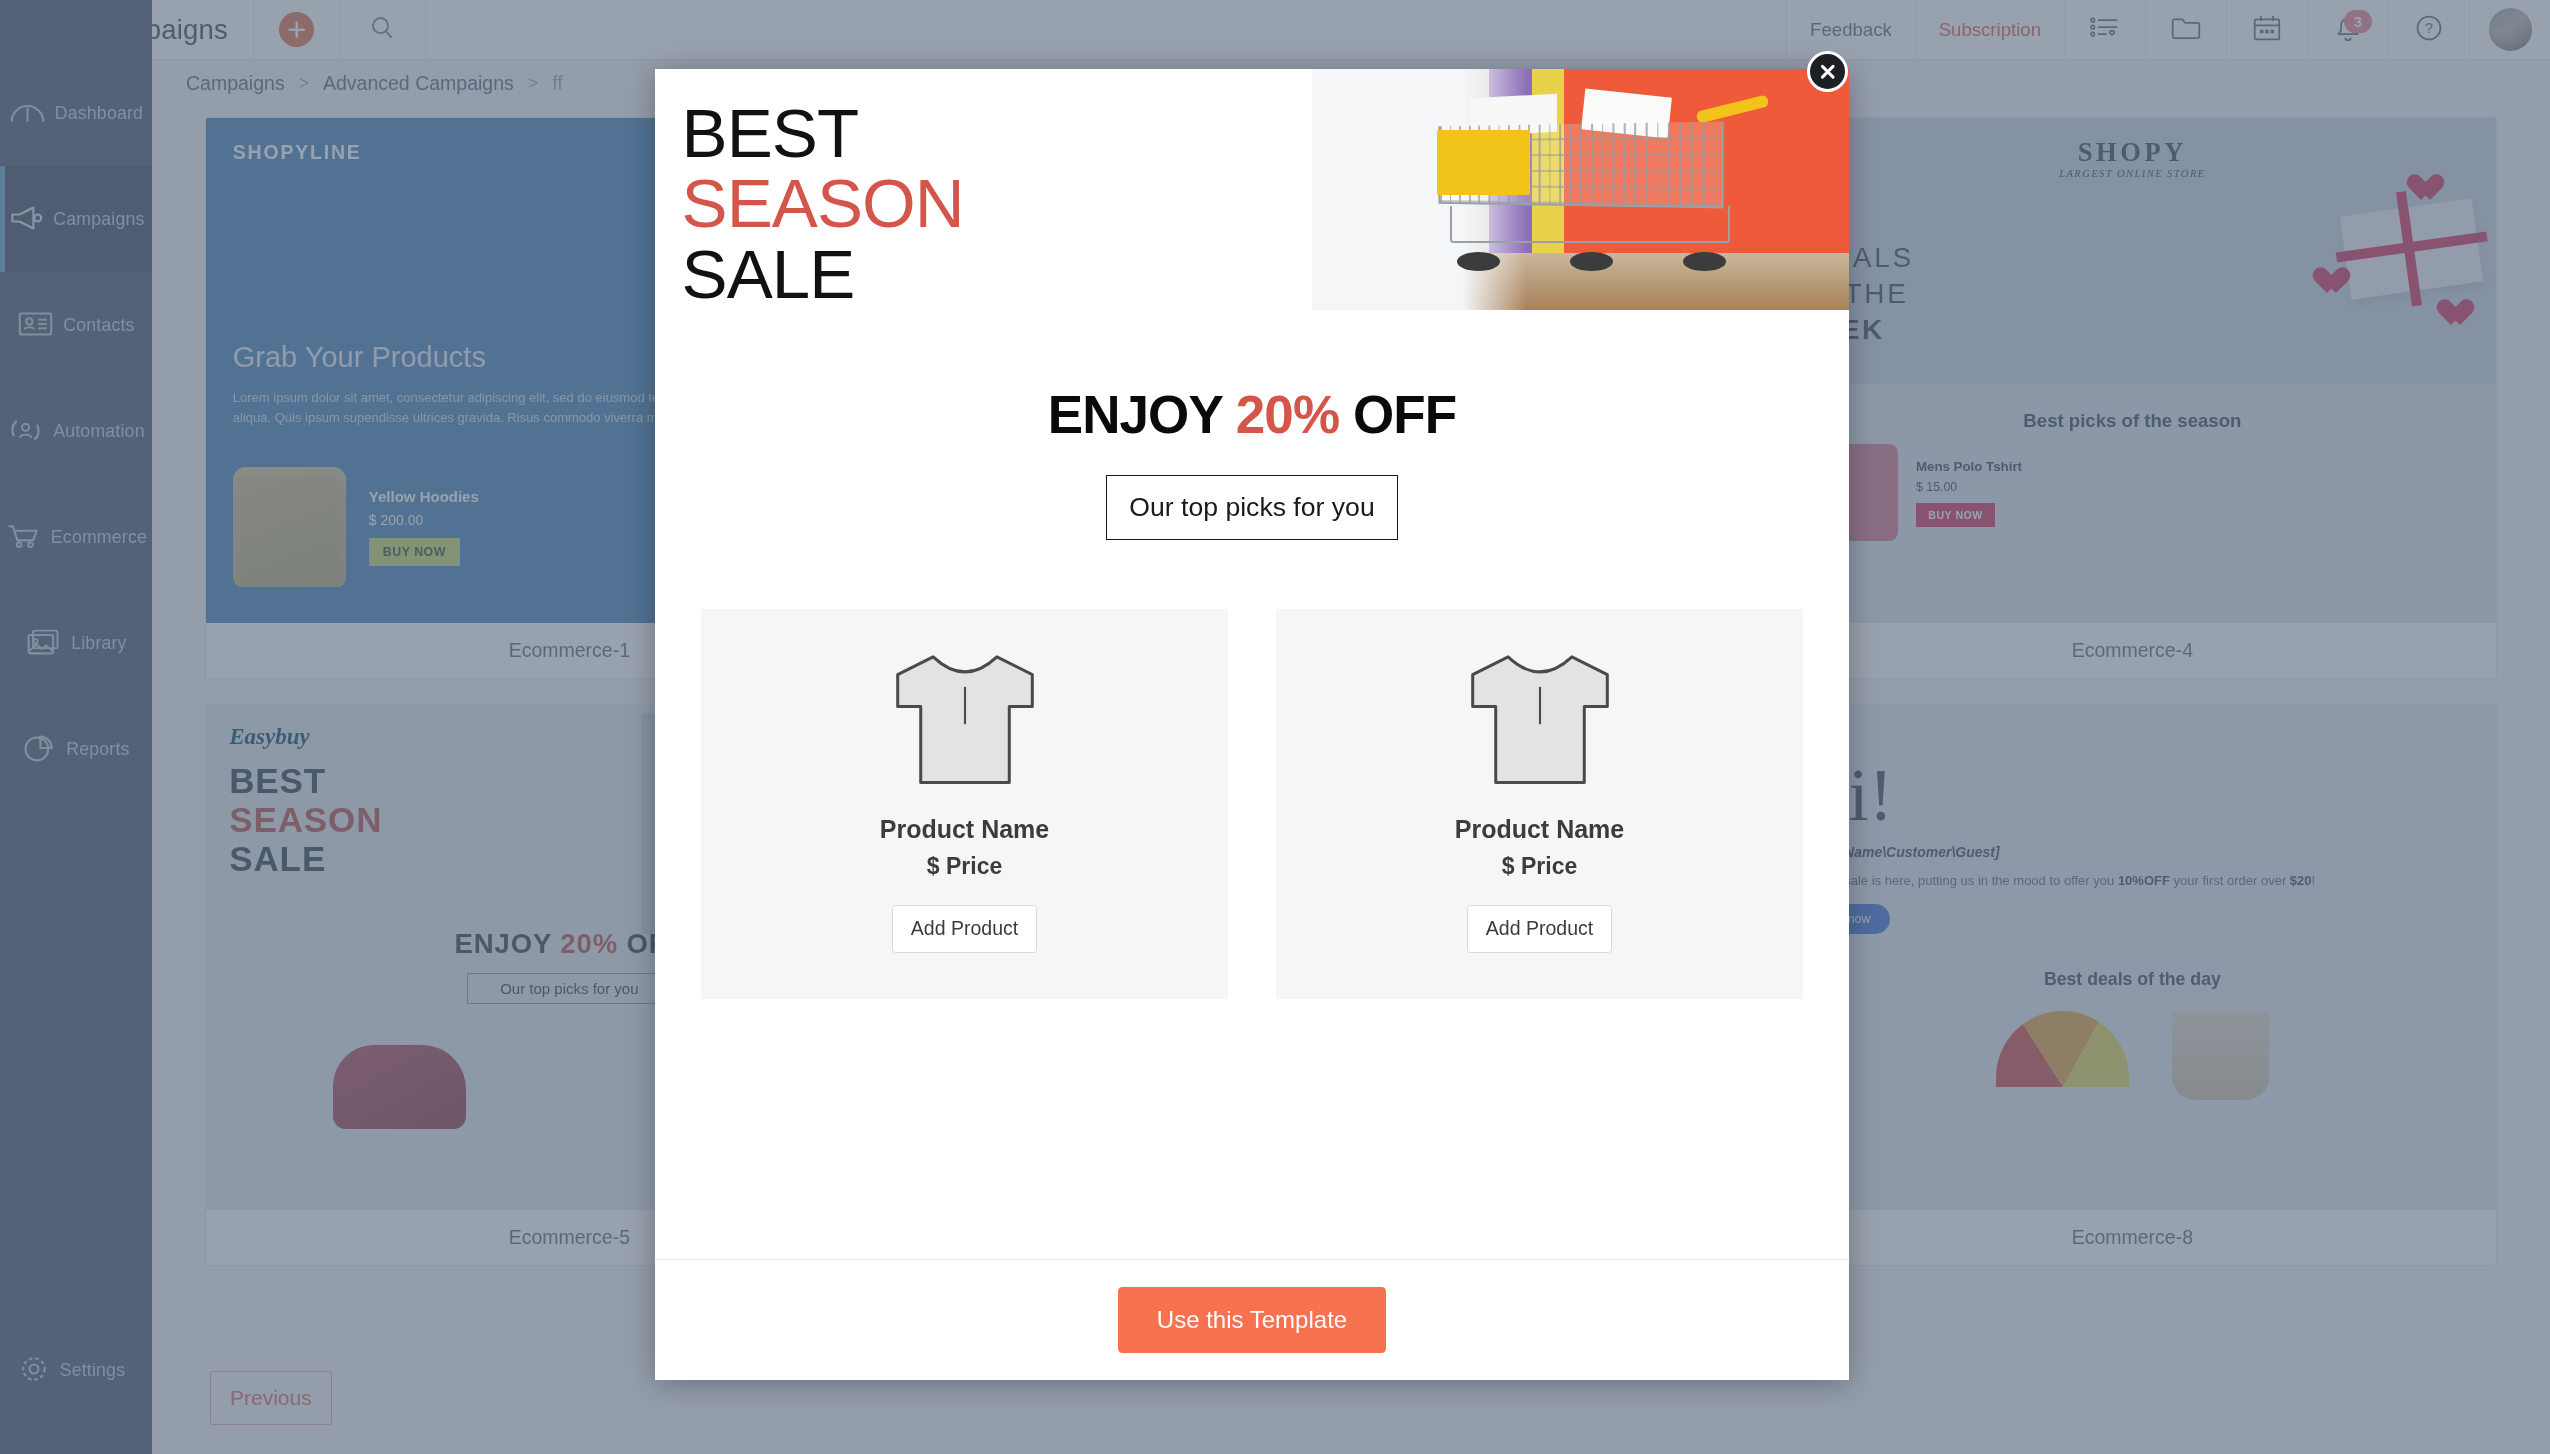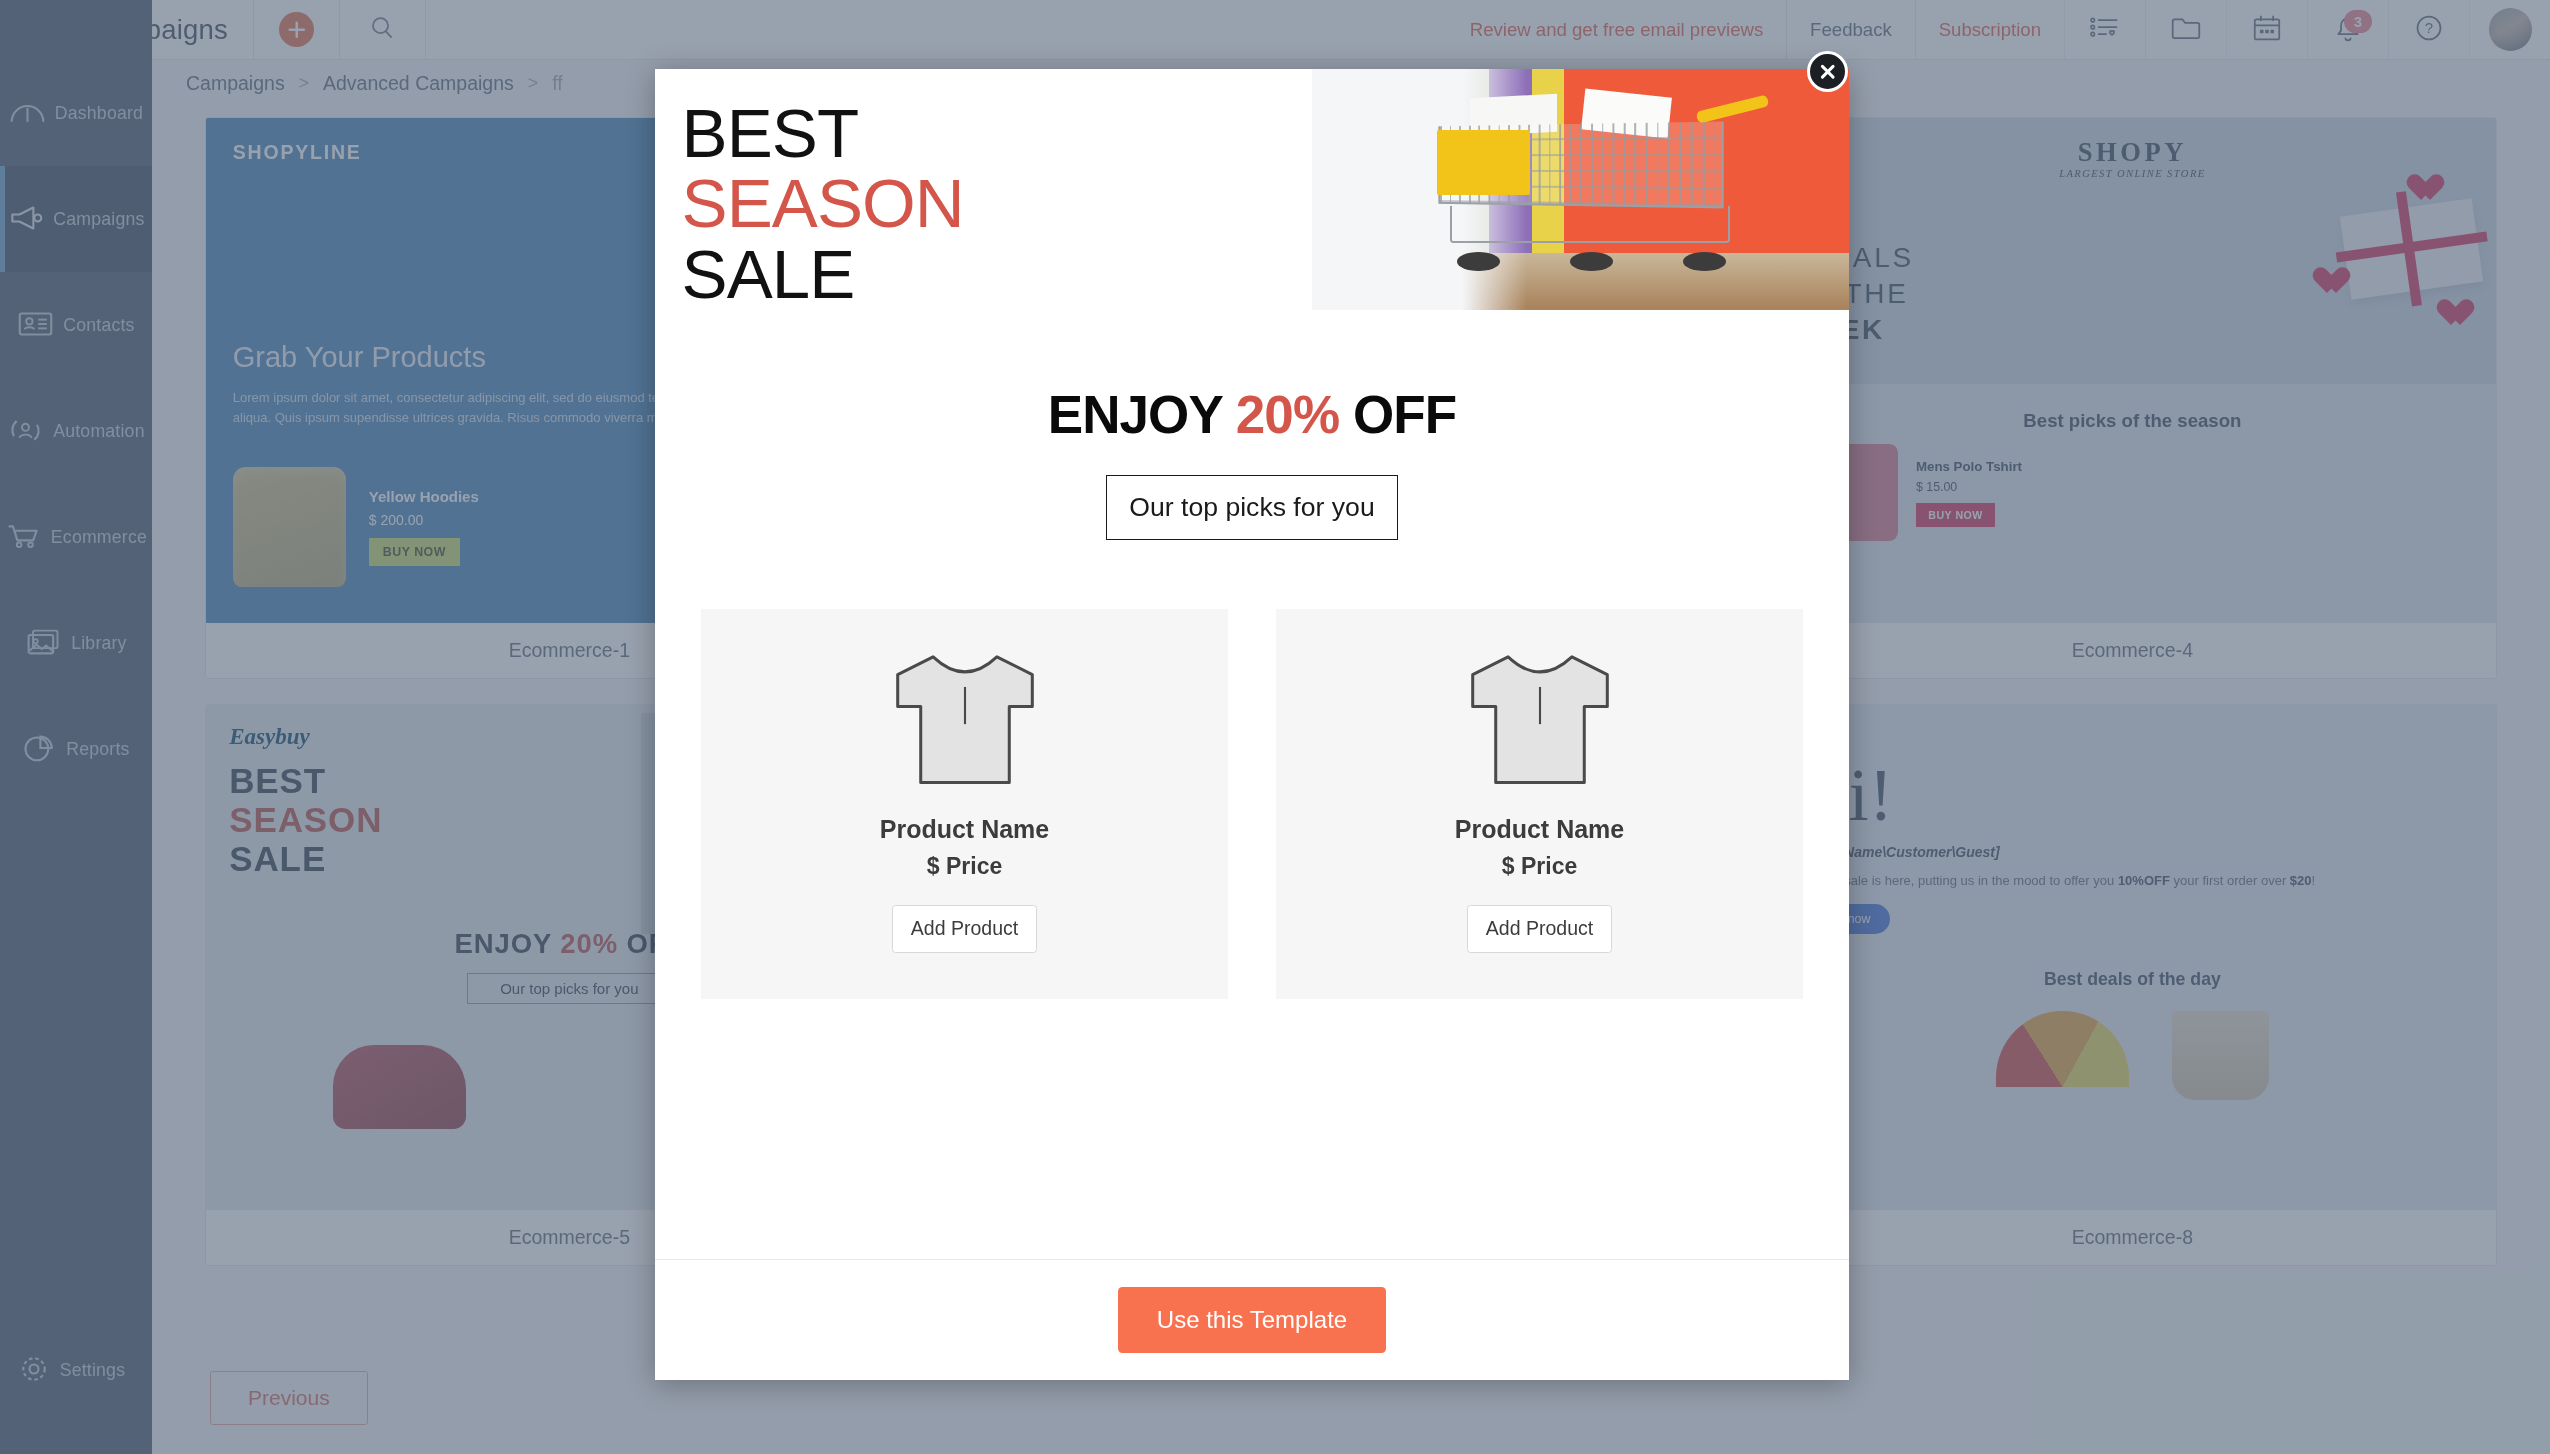--- a/index.html
+++ b/index.html
@@ -206,21 +206,21 @@
   .e8-umbrella {
     width:133px;height:76px;
     background:conic-gradient(from 270deg at 50% 100%, #d04a4a 0 16%, #e3a33f 16% 33%, #e8d85a 33% 50%, #6fb36f 50% 66%, #5aa8d6 66% 83%, #8f6fb8 83% 100%);
     border-radius:133px 133px 0 0;
   }
   .e8-bag { width:97px;height:89px;background:linear-gradient(#e6ddcc,#cfc3ab);border-radius:5.3px 5.3px 23px 23px; }
 
   .prev-btn-wrap { position:absolute; left:0; top:1311px; width:2398px; padding-left:58px; }
   .prev-btn {
     display:inline-block; border:0.9px solid #e1a6a1; color:#d46a63;
-    font-size:21px; padding:14px 37px; background:transparent; border-radius:2.7px;
+    font-size:21px; padding:14px 19px; background:transparent; border-radius:2.7px;
   }
 
   
   #overlay {
     position:absolute; inset:0; width:2550px; height:1454px;
     background:rgba(88,104,125,.62); z-index:20;
   }
   #preview-modal {
     position:absolute; left:655px; top:69px; width:1194px; height:1311px;
     background:#fff; box-shadow:0 3.5px 28px rgba(0,0,0,.28); z-index:21;
@@ -434,21 +434,20 @@
         <svg width="26.6" height="26.6" viewBox="0 0 30 30">
             <circle cx="13" cy="12" r="8.5" fill="none" stroke="#6b7a8c" stroke-width="2"></circle>
             <line x1="19" y1="18.5" x2="25" y2="25" stroke="#6b7a8c" stroke-width="2" stroke-linecap="round"></line>
           </svg>
       </span>
     </div>
     <div class="hdr-divider"></div>
   </div>
 
   <div class="hdr-right">
-    <a class="hdr-link accent">Review and get free email previews</a>
     <div class="hdr-divider"></div>
     <a class="hdr-link muted">Feedback</a>
     <div class="hdr-divider"></div>
     <a class="hdr-link accent">Subscription</a>
 
     <div class="hdr-ibox">
       <span>
         <svg width="32" height="28" viewBox="0 0 36 32">
             <circle cx="4" cy="7" r="2" fill="none" stroke="#5d6b7c" stroke-width="1.8"></circle>
             <circle cx="4" cy="15" r="2" fill="none" stroke="#5d6b7c" stroke-width="1.8"></circle>

